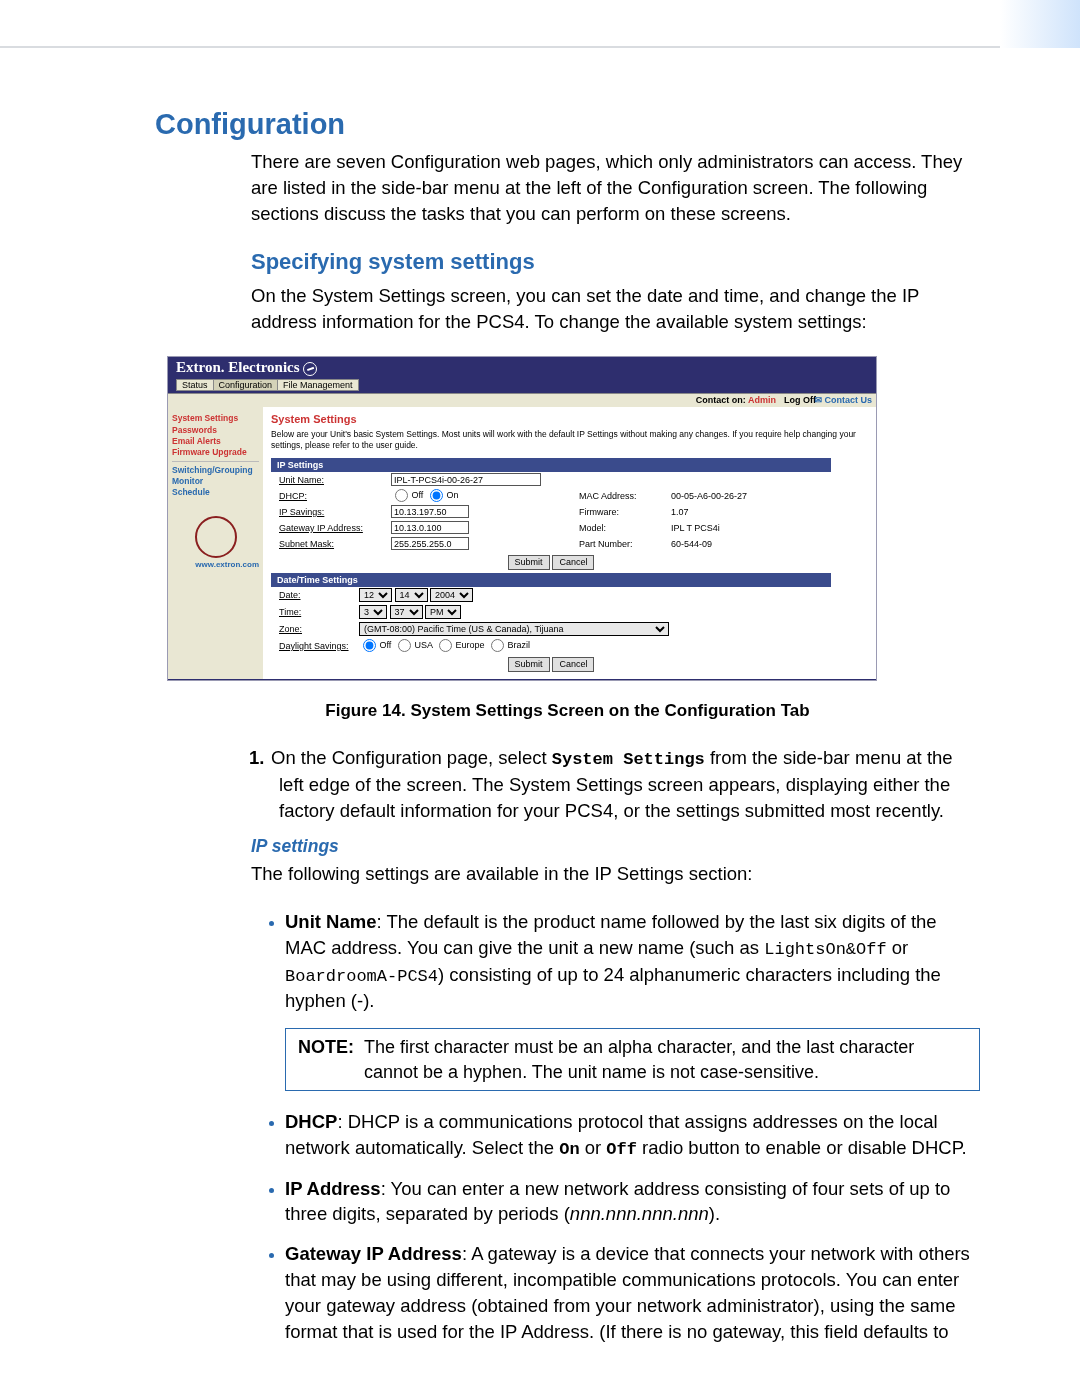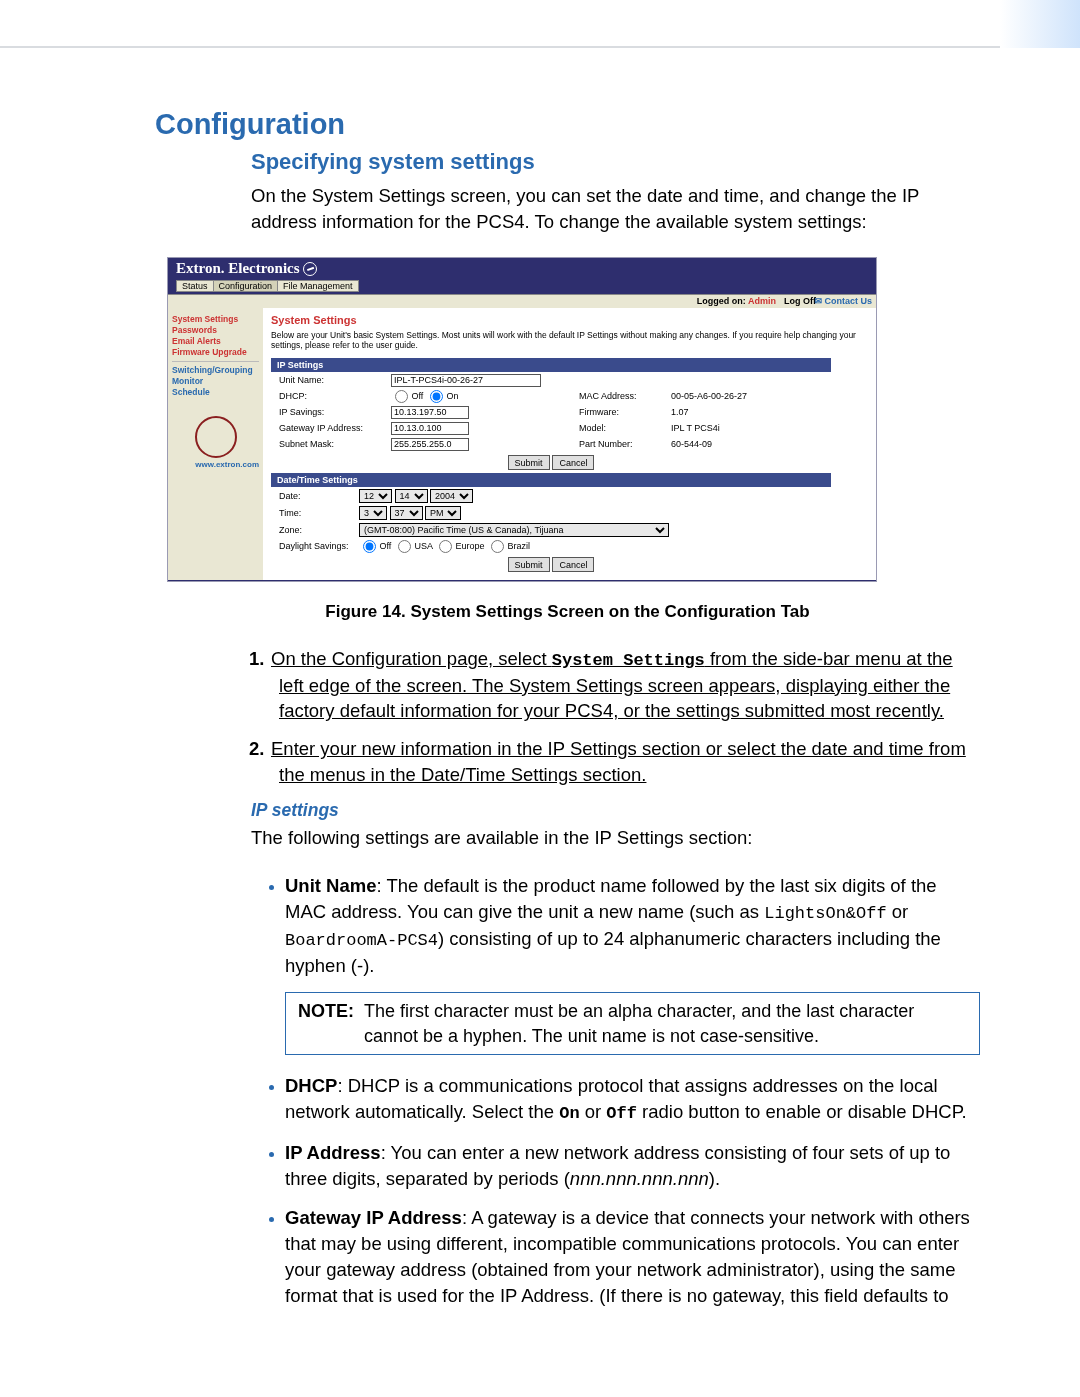--- a/index.html
+++ b/index.html
@@ -7,21 +7,21 @@
   .page { width: 1080px; padding: 0 0 30px 0; position: relative; background: #fff; }
   .top-bar { height: 48px; border-bottom: 2px solid #d9dce0; position: relative; }
   .top-grad { position: absolute; right: 0; top: 0; width: 80px; height: 48px; background: linear-gradient(90deg, #fff 0%, #cfe3fb 100%); }
   .content { padding: 60px 100px 60px 155px; }
   h1 { color: #2a6aaf; font-size: 29px; font-weight: bold; margin-bottom: 8px; }
   .body-text { font-size: 18.5px; line-height: 1.4; color: #000; margin-left: 96px; margin-bottom: 22px; }
   h2 { color: #2a6aaf; font-size: 22px; font-weight: bold; margin-left: 96px; margin-bottom: 8px; }
   h3 { color: #2a6aaf; font-size: 17.5px; font-style: italic; font-weight: bold; margin-left: 96px; margin-bottom: 4px; }
   .fig-caption { text-align: center; font-weight: bold; font-size: 17px; margin: 20px 0 24px 0; }
   ol.steps { margin-left: 120px; }
-  ol.steps li { margin-bottom: 12px; font-size: 18.5px; line-height: 1.4; padding-left: 4px; text-decoration: underline; }
+  ol.steps li { margin-bottom: 12px; font-size: 18.5px; line-height: 1.4; padding-left: 4px; }
   ol.steps li .num { font-weight: bold; display: inline-block; width: 22px; margin-left: -30px; }
   ul.bul { margin-left: 130px; }
   ul.bul li { list-style: disc; color: #2a6aaf; margin-bottom: 14px; }
   ul.bul li .li-body { color: #000; font-size: 18.5px; line-height: 1.4; }
   .mono { font-family: Consolas, "Courier New", monospace; font-size: 17px; }
   .note-box { border: 1.5px solid #2a6aaf; margin: 8px 0 18px 130px; padding: 6px 12px; font-size: 18px; line-height: 1.35; }
   .note-box .note-label { font-weight: bold; display: table-cell; padding-right: 10px; white-space: nowrap; vertical-align: top; }
   .note-box .note-text { display: table-cell; }
 
   
@@ -43,53 +43,54 @@
   .ss-side .lk.red { color: #c33; }
   .ss-side hr { border: none; border-top: 1px solid #bbb; margin: 3px 0; }
   .ss-logo2 { width: 42px; height: 42px; border-radius: 50%; border: 2px solid #8a1f1f; margin: 18px auto 2px; position: relative; }
   .ss-url { text-align: right; font-size: 8px; color: #2a6aaf; }
   .ss-main { flex: 1; background: #fff; padding: 6px 8px; }
   .ss-h { color: #c33; font-weight: bold; font-size: 11px; }
   .ss-p { font-size: 8.5px; margin: 4px 0 8px; line-height: 1.2; }
   .ss-panel { border: 0; }
   .ss-sec-h { background: #3a4b8c; color: #fff; font-weight: bold; font-size: 9px; padding: 2px 6px; width: 560px; }
   .ss-row { display: flex; font-size: 9px; padding: 1.5px 8px; align-items: center; }
-  .ss-lbl { width: 112px; }
+  .ss-lbl { width: 112px; text-decoration: underline; }
   .ss-val { width: 188px; }
   .ss-lbl2 { width: 92px; }
   .ss-val2 { }
   .ss-inp { border: 1px solid #555; padding: 0 2px; font-size: 9px; height: 13px; background: #fff; font-family: inherit; }
   .ss-btn { border: 1px solid #555; background: #e0e0e0; font-size: 9px; padding: 0 6px; height: 15px; font-family: inherit; }
   .ss-btns { text-align: center; padding: 3px 0; width: 560px; }
   .ss-sel { border: 1px solid #000000; background: #e8e8e8; font-size: 9px; height: 14px; font-family: inherit; }
   .ss-radio { margin: 0 1px 0 4px; vertical-align: middle; }
 </style>
 </head>
 <body>
 
 <div class="page">
   <div class="top-bar">
       <div class="top-grad"></div>
     </div>
   <div class="content">
     <h1>Configuration</h1>
+    <p class="body-text">There are seven Configuration web pages, which only administrators can access. They are listed in the side-bar menu at the left of the Configuration screen. The following sections discuss the tasks that you can perform on these screens.</p>
     <h2>Specifying system settings</h2>
     <p class="body-text">On the System Settings screen, you can set the date and time, and change the IP address information for the PCS4. To change the available system settings:</p>
 
     <div class="screenshot">
       <div class="ss-inner">
         <div class="ss-logo-bar">
           <b>Extron. Electronics</b> <span style="display:inline-block;width:14px;height:14px;border:1.5px solid #fff;border-radius:50%;vertical-align:middle;position:relative;"><span style="position:absolute;left:3px;top:5px;width:7px;height:1.5px;background:#fff;transform:rotate(-20deg);"></span></span>
           <div class="ss-phone">800.633.9876</div>
         </div>
         <div class="ss-tabs">
           <span class="ss-tab">Status</span><span class="ss-tab active">Configuration</span><span class="ss-tab">File Management</span>
         </div>
         <div class="ss-bar2">
-          <span class="ss-logon"><span>Logged on: </span><span class="adm">Admin</span></span>
+          <span class="ss-logon"><span>Contact on: </span><span class="adm">Admin</span></span>
           <span class="ss-logoff">Log Off</span>
           <span class="ss-contact">✉ <span>Contact Us</span></span>
         </div>
         <div class="ss-body">
           <div class="ss-side">
             <a class="lk red">System Settings</a>
             <a class="lk red">Passwords</a>
             <a class="lk red">Email Alerts</a>
             <a class="lk red">Firmware Upgrade</a>
             <hr>
@@ -176,21 +177,20 @@
             </div>
           </div>
         </div>
       </div>
     </div>
 
     <div class="fig-caption">Figure 14. System Settings Screen on the Configuration Tab</div>
 
     <ol class="steps" style="list-style:none;">
       <li><span class="num">1.</span><span>On the Configuration page, select </span><span class="mono" style="font-weight:bold">System Settings</span><span> from the side-bar menu at the left edge of the screen. The System Settings screen appears, displaying either the factory default information for your PCS4, or the settings submitted most recently.</span></li>
-      <li><span class="num">2.</span><span>Enter your new information in the IP Settings section or select the date and time from the menus in the Date/Time Settings section.</span></li>
     </ol>
 
     <h3>IP settings</h3>
     <p class="body-text">The following settings are available in the IP Settings section:</p>
 
     <ul class="bul">
       <li><span class="li-body"><b>Unit Name</b><span>: The default is the product name followed by the last six digits of the MAC address. You can give the unit a new name (such as </span><span class="mono">LightsOn&amp;Off</span><span> or </span><span class="mono">BoardroomA-PCS4</span><span>) consisting of up to 24 alphanumeric characters including the hyphen (-).</span></span></li>
     </ul>
 
     <div class="note-box">

